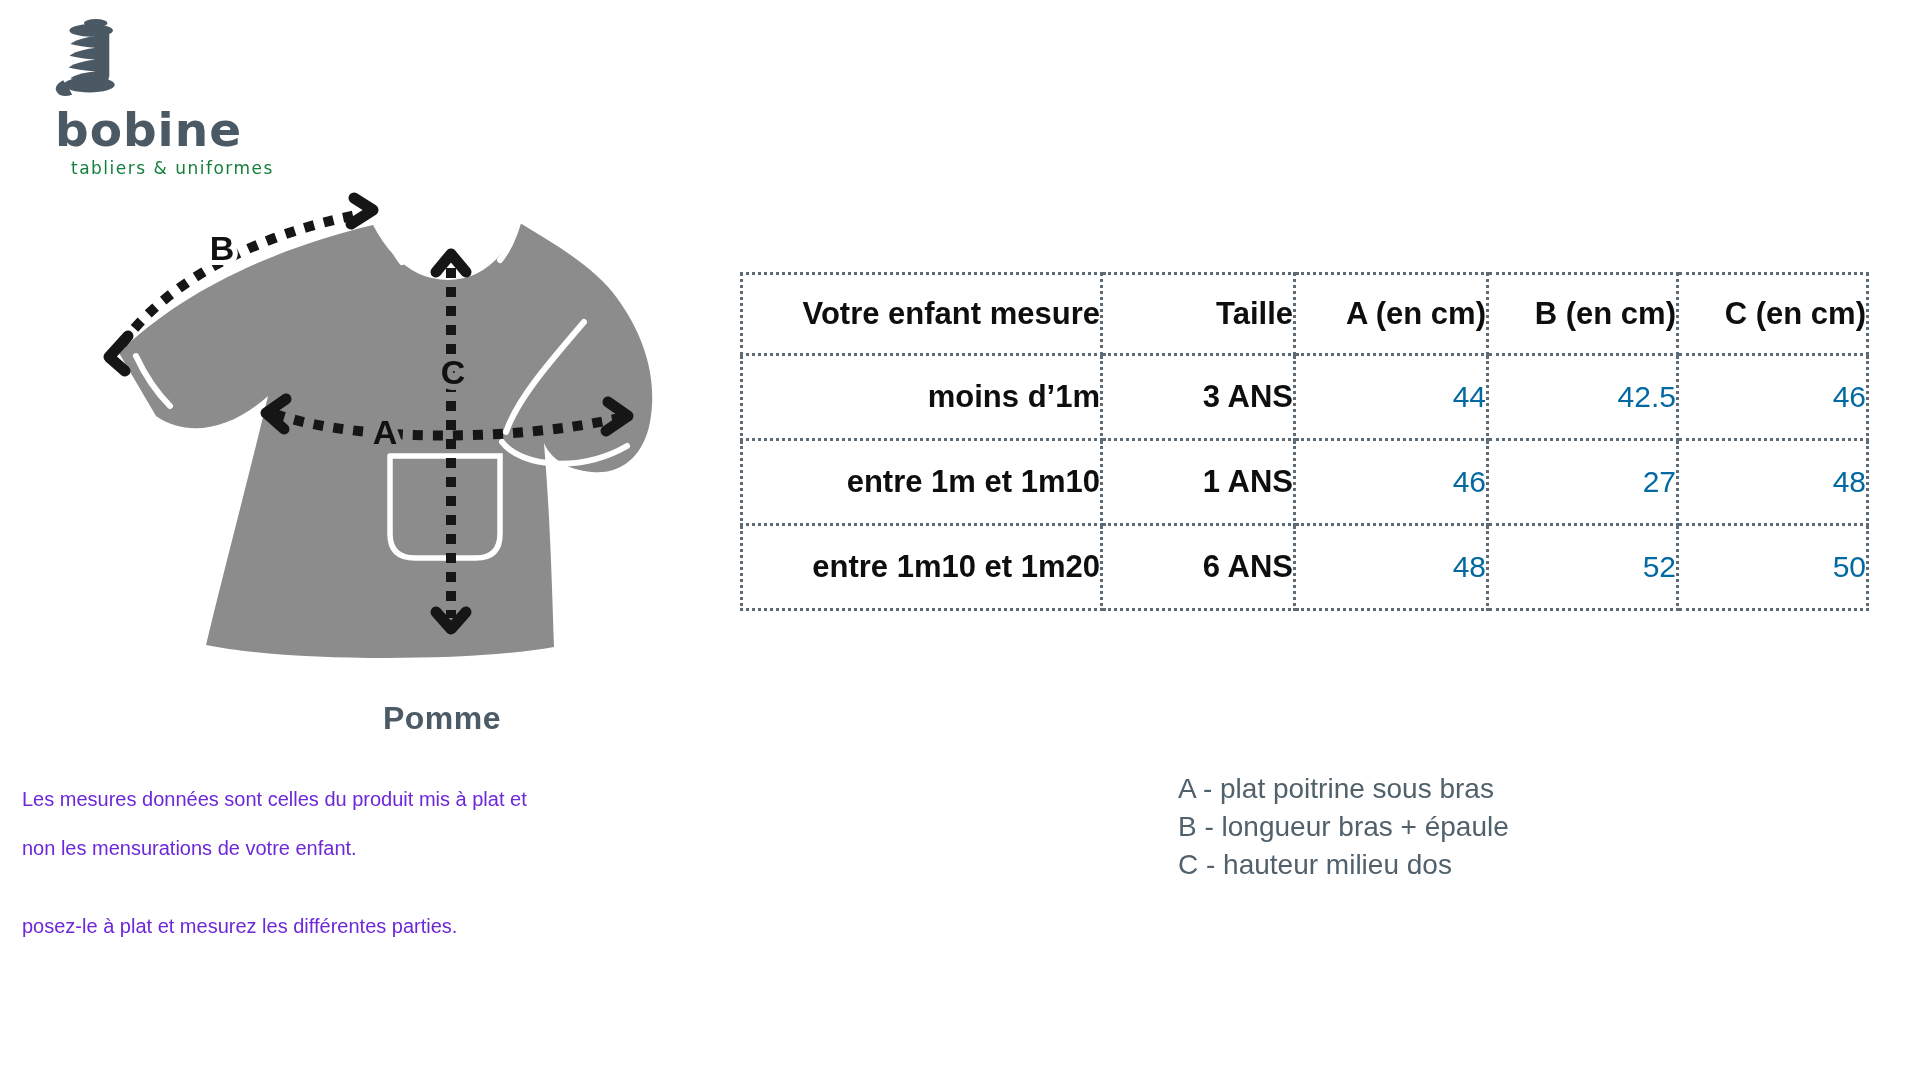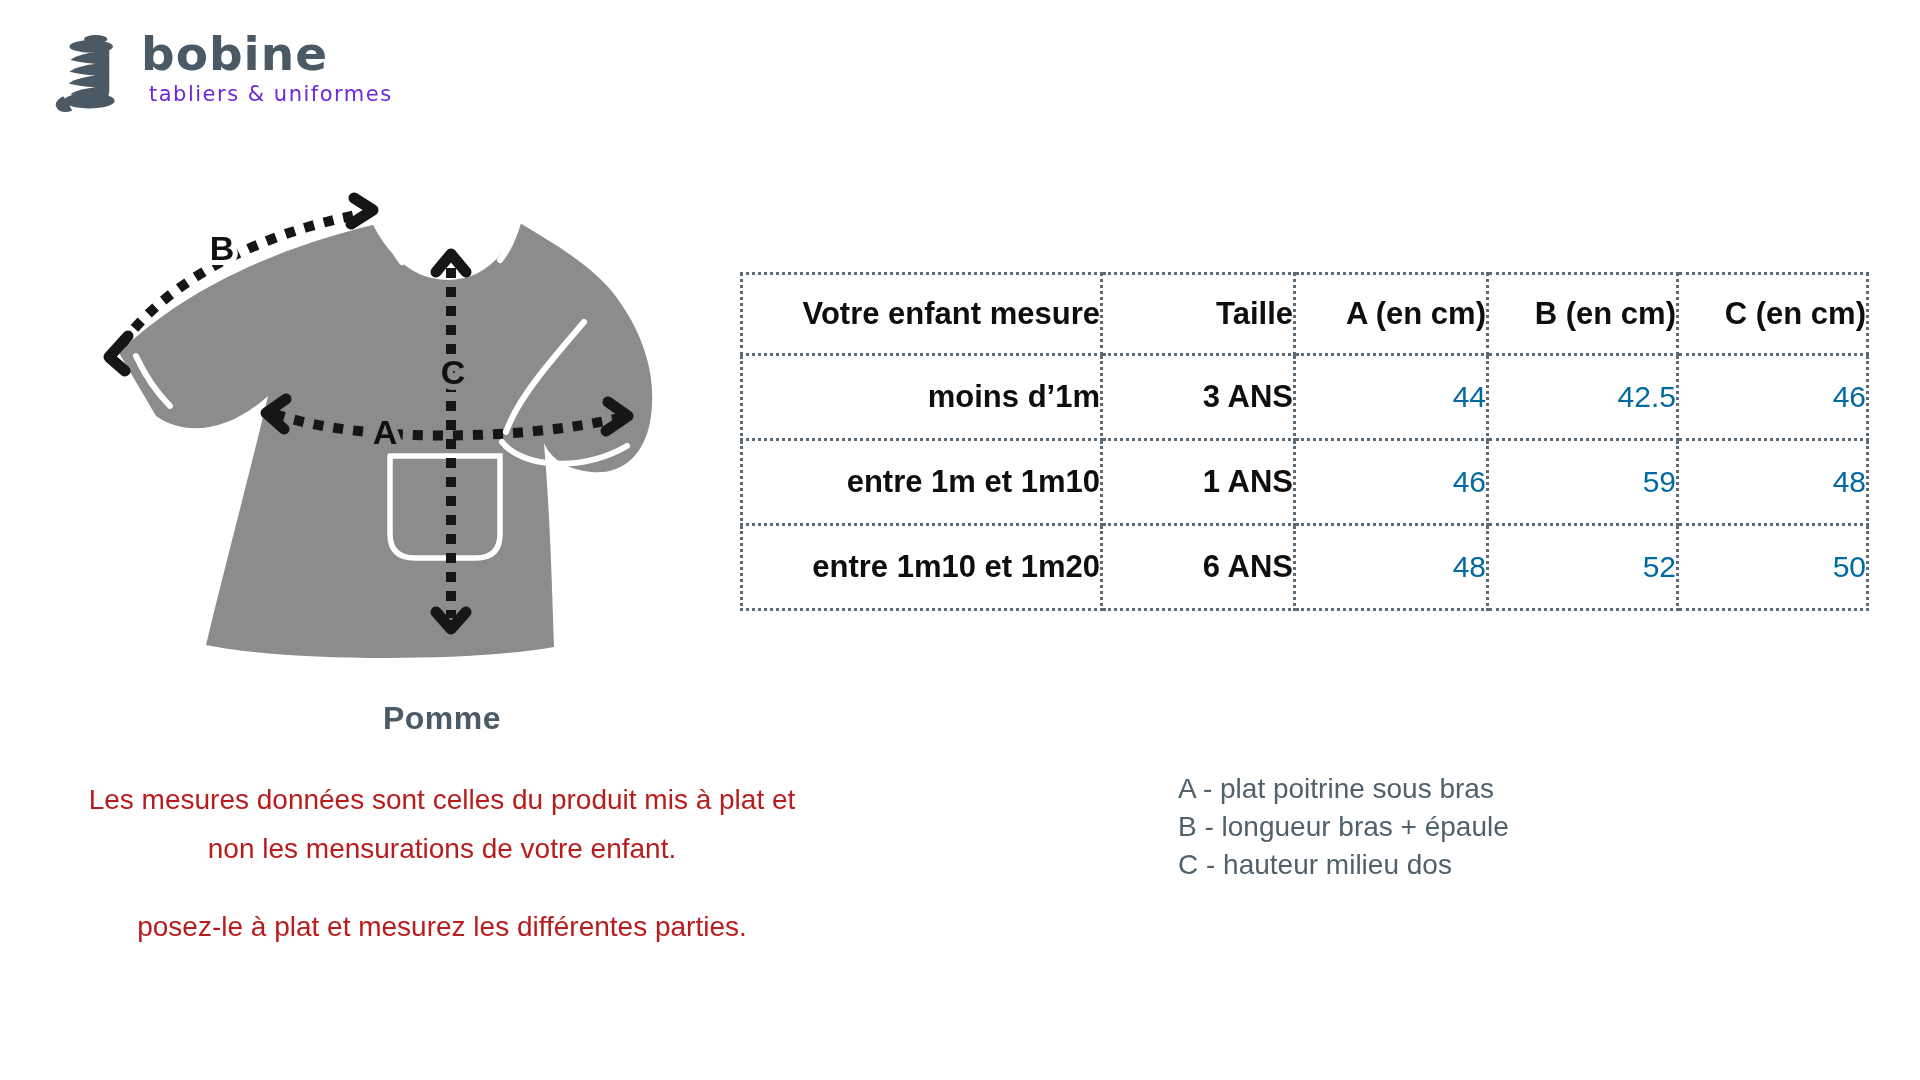--- a/index.html
+++ b/index.html
@@ -2,24 +2,24 @@
 <html><head>
 <meta charset="utf-8">
 <style>
   * { margin:0; padding:0; box-sizing:border-box; }
   html,body { background:#ffffff; }
   .stage {
     position:relative; width:1920px; height:1080px; background:#ffffff;
     font-family:"Liberation Sans", sans-serif; overflow:hidden;
   }
   
-  .logo { position:absolute; left:45px; top:28px; display:flex; align-items:flex-start; }
+  .logo { position:absolute; left:45px; top:12px; display:flex; align-items:flex-start;flex-direction:column; }
   .logo-text { margin-left:10px; display:flex; flex-direction:column; }
   .logo-name { font-family:"DejaVu Sans", sans-serif; font-weight:bold; font-size:47px; line-height:52px; color:#4a5963; letter-spacing:1px; }
-  .logo-tagline { font-family:"DejaVu Sans", sans-serif; font-size:21px; color:#6d28d9; letter-spacing:1.5px; margin-top:2px; margin-left:8px; }
+  .logo-tagline { font-family:"DejaVu Sans", sans-serif; font-size:17px; color:#15803d; letter-spacing:1.5px; margin-top:2px; margin-left:16px; }
   
   .page-title {
     position:absolute; left:710px; top:22px; width:520px; text-align:center;
     font-size:48px; font-weight:bold; color:#4b5a64; letter-spacing:0.5px;
   }
   
   .smock-wrap { position:absolute; left:92px; top:150px; width:580px; height:520px; }
   
   .product-name {
     position:absolute; left:242px; top:700px; width:400px; text-align:center;
@@ -32,22 +32,22 @@
     border:3px dotted #5c6b75; text-align:right; vertical-align:middle;
     color:#0e0e0e; overflow:hidden;
   }
   .size-table th { height:81px; font-size:31px; font-weight:bold; }
   .size-table td { height:85px; font-size:30px; font-weight:normal; color:#0369a1; }
   .size-table td.strong { font-weight:bold; color:#0e0e0e; font-size:31px; }
   .col-mesure { width:360px; } .col-taille { width:193px; }
   .col-a { width:193px; } .col-b { width:190px; } .col-c { width:190px; }
   
   .notes {
-    position:absolute; left:22px; top:775px; width:840px; text-align:center;
-    font-size:28px; line-height:49px; color:#b91c1c;
+    position:absolute; left:22px; top:775px; width:840px; text-align:left;
+    font-size:20px; line-height:49px; color:#6d28d9;
   }
   .notes .para2 { margin-top:29px; }
   
   .legend {
     position:absolute; left:1178px; top:770px;
     font-size:28px; line-height:38px; color:#51616b;
   }
 </style>
 </head>
 <body>
@@ -150,21 +150,21 @@
           <td class="strong">moins d’1m</td>
           <td class="strong">3 ANS</td>
           <td>44</td>
           <td>42.5</td>
           <td>46</td>
         </tr>
         <tr>
           <td class="strong">entre 1m et 1m10</td>
           <td class="strong">1 ANS</td>
           <td>46</td>
-          <td>59</td>
+          <td>27</td>
           <td>48</td>
         </tr>
         <tr>
           <td class="strong">entre 1m10 et 1m20</td>
           <td class="strong">6 ANS</td>
           <td>48</td>
           <td>52</td>
           <td>50</td>
         </tr>
       </tbody>

